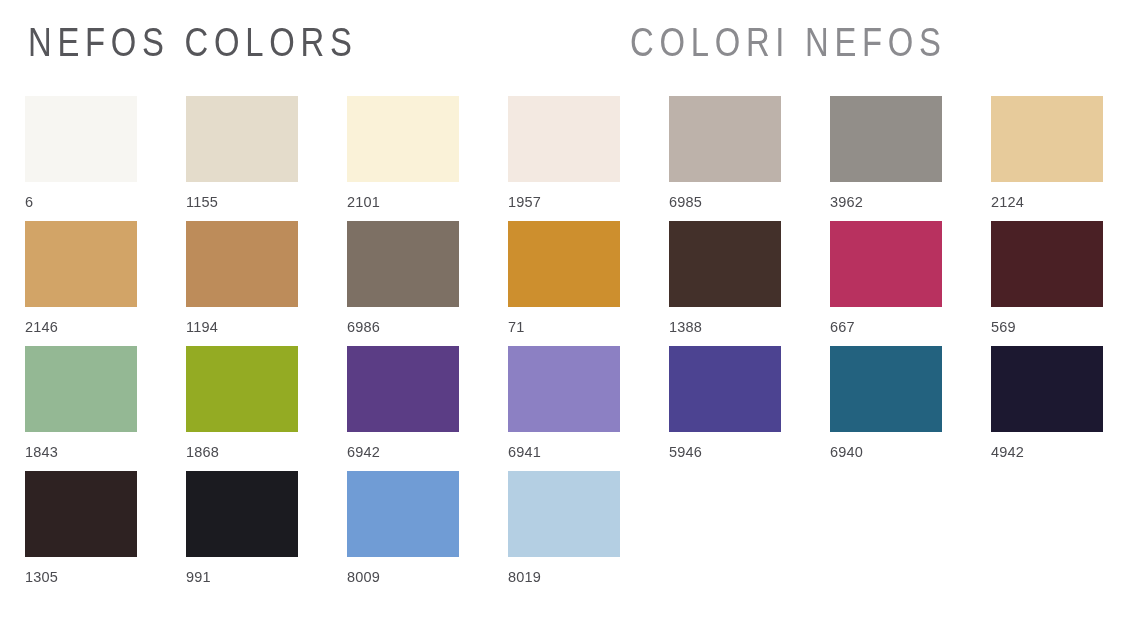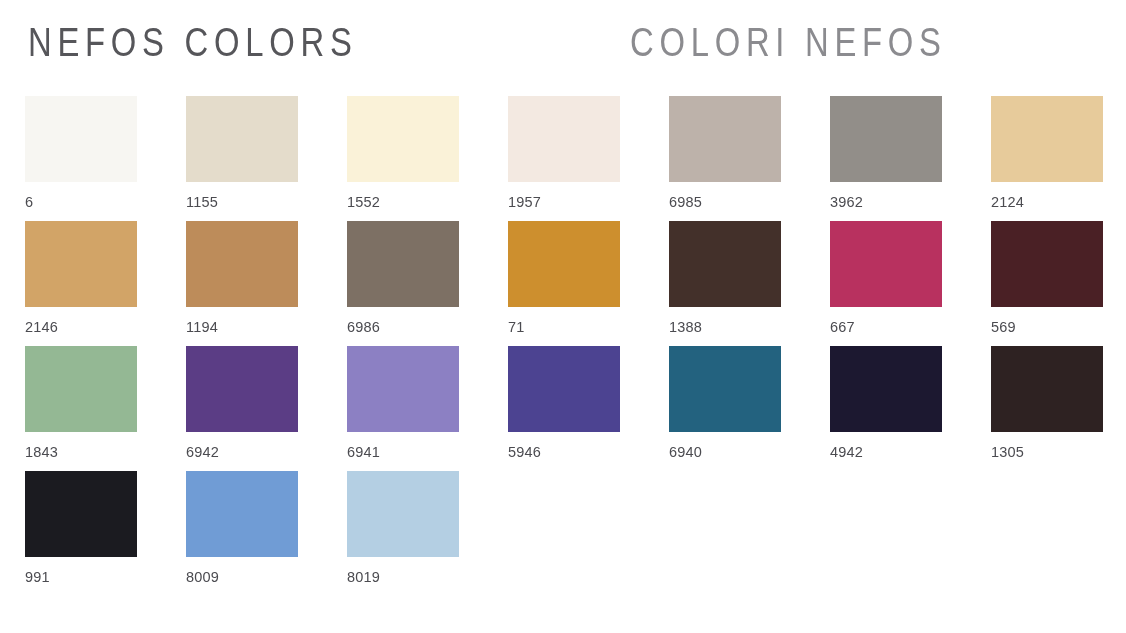--- a/index.html
+++ b/index.html
@@ -93,21 +93,21 @@
       <div class="cell">
         <div class="swatch" style="background: rgb(247, 246, 242);"></div>
         <div class="swatch-label">6</div>
       </div>
       <div class="cell">
         <div class="swatch" style="background: rgb(228, 220, 203);"></div>
         <div class="swatch-label">1155</div>
       </div>
       <div class="cell">
         <div class="swatch" style="background: rgb(250, 242, 216);"></div>
-        <div class="swatch-label">1552</div>
+        <div class="swatch-label">2101</div>
       </div>
       <div class="cell">
         <div class="swatch" style="background: rgb(243, 233, 225);"></div>
         <div class="swatch-label">1957</div>
       </div>
       <div class="cell">
         <div class="swatch" style="background: rgb(189, 178, 170);"></div>
         <div class="swatch-label">6985</div>
       </div>
       <div class="cell">
@@ -144,20 +144,24 @@
       </div>
       <div class="cell">
         <div class="swatch" style="background: rgb(74, 32, 37);"></div>
         <div class="swatch-label">569</div>
       </div>
       <div class="cell">
         <div class="swatch" style="background: rgb(148, 184, 148);"></div>
         <div class="swatch-label">1843</div>
       </div>
       <div class="cell">
+        <div class="swatch" style="background: rgb(148, 171, 35);"></div>
+        <div class="swatch-label">1868</div>
+      </div>
+      <div class="cell">
         <div class="swatch" style="background: rgb(91, 61, 133);"></div>
         <div class="swatch-label">6942</div>
       </div>
       <div class="cell">
         <div class="swatch" style="background: rgb(140, 128, 195);"></div>
         <div class="swatch-label">6941</div>
       </div>
       <div class="cell">
         <div class="swatch" style="background: rgb(76, 67, 145);"></div>
         <div class="swatch-label">5946</div>

